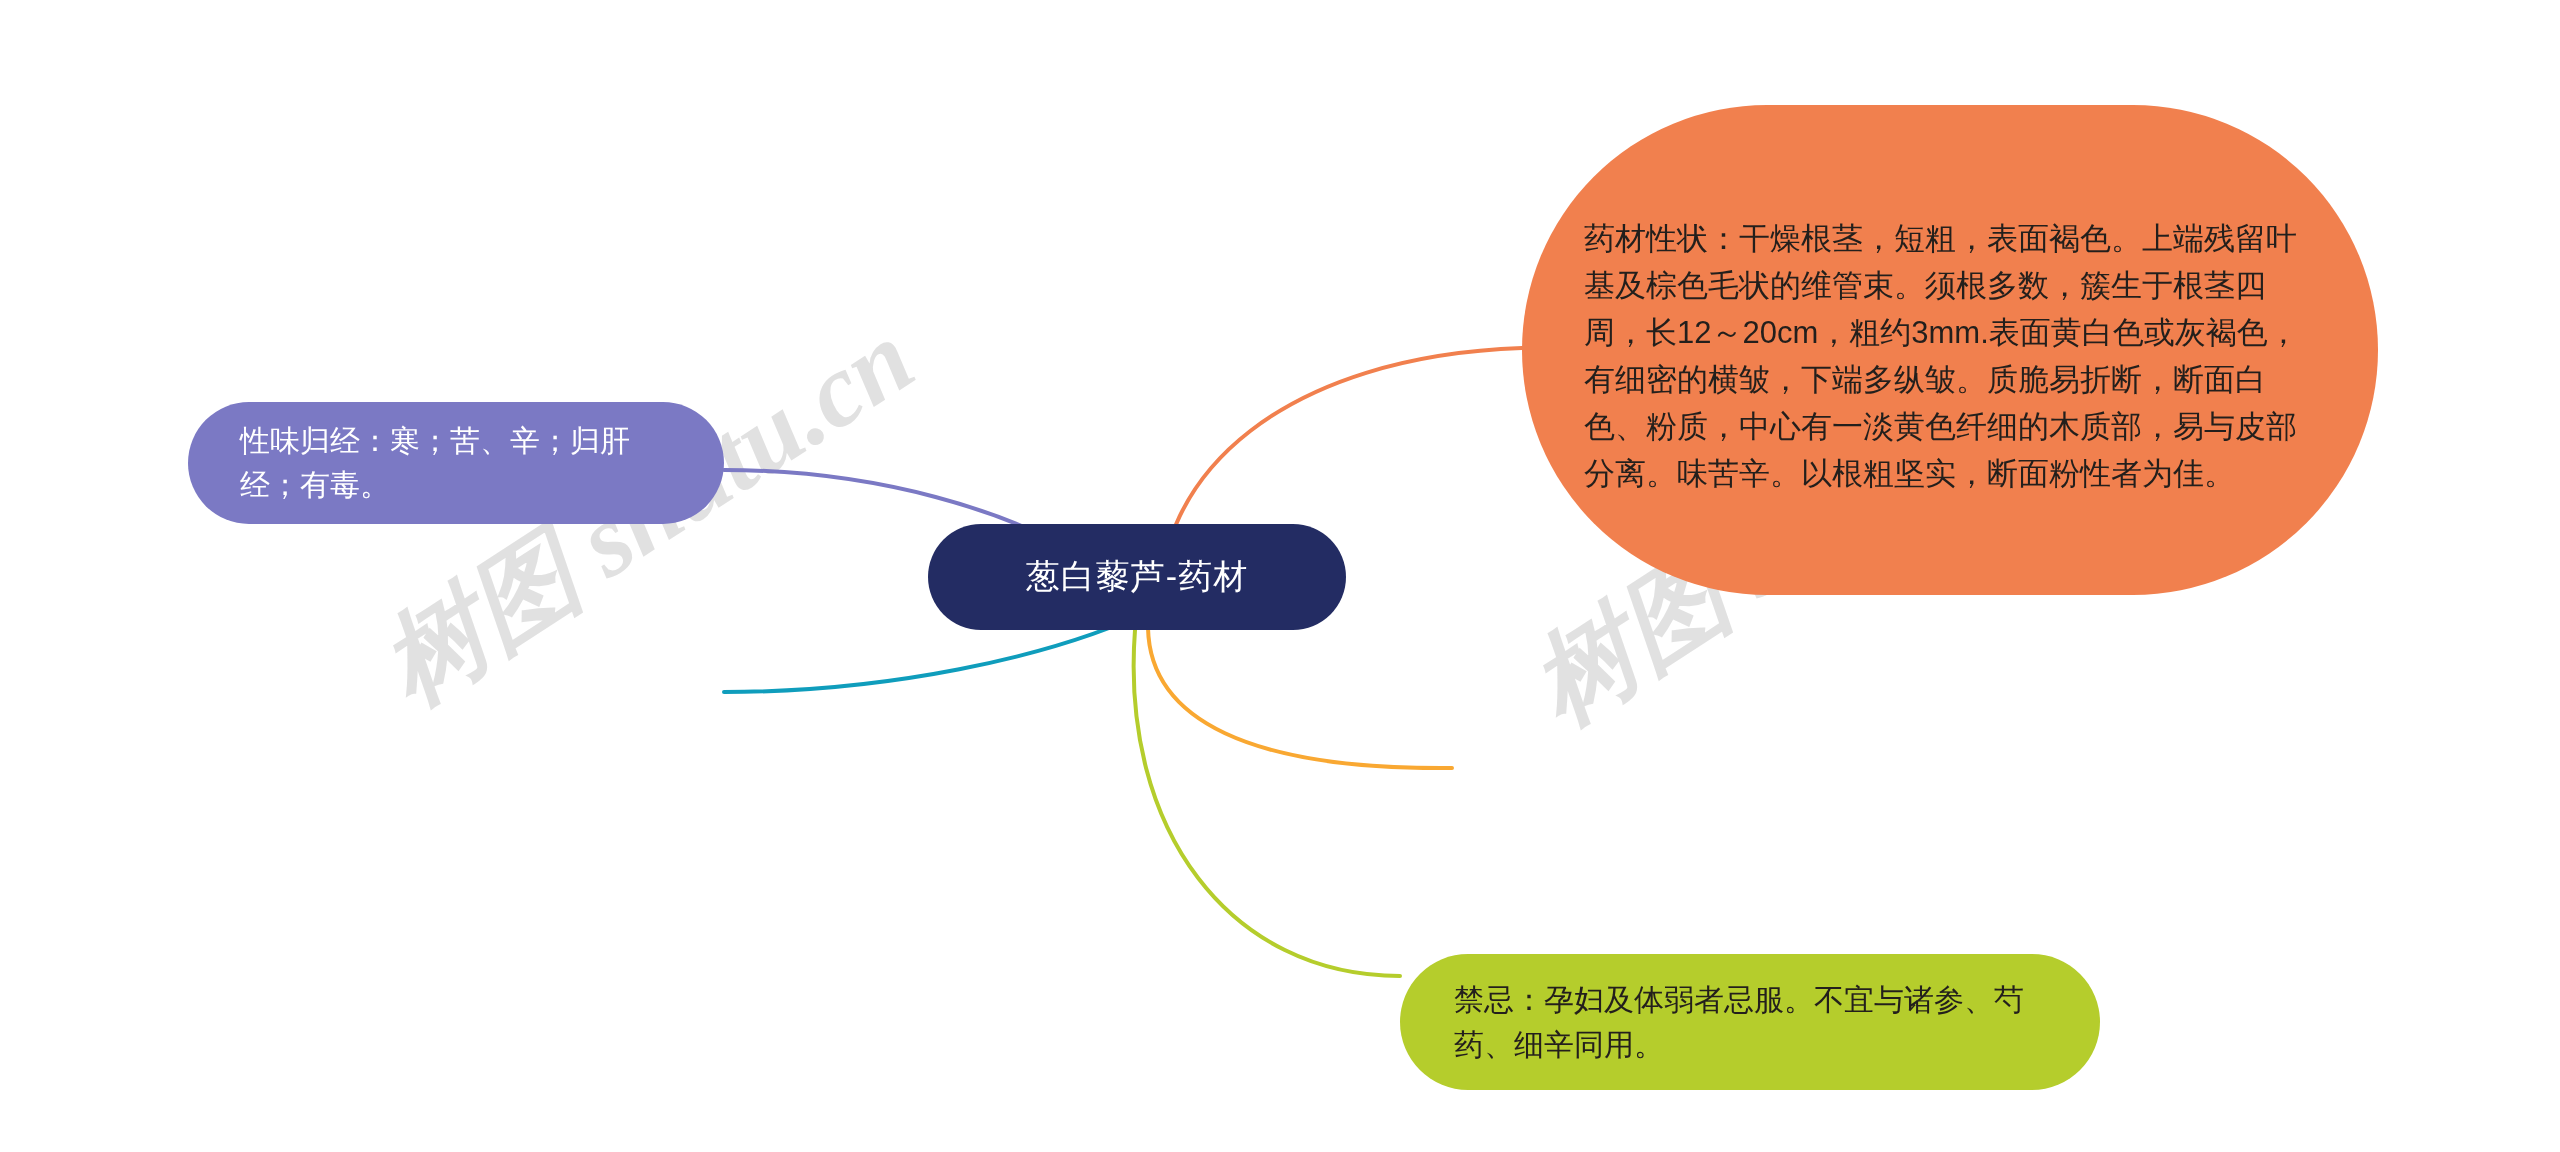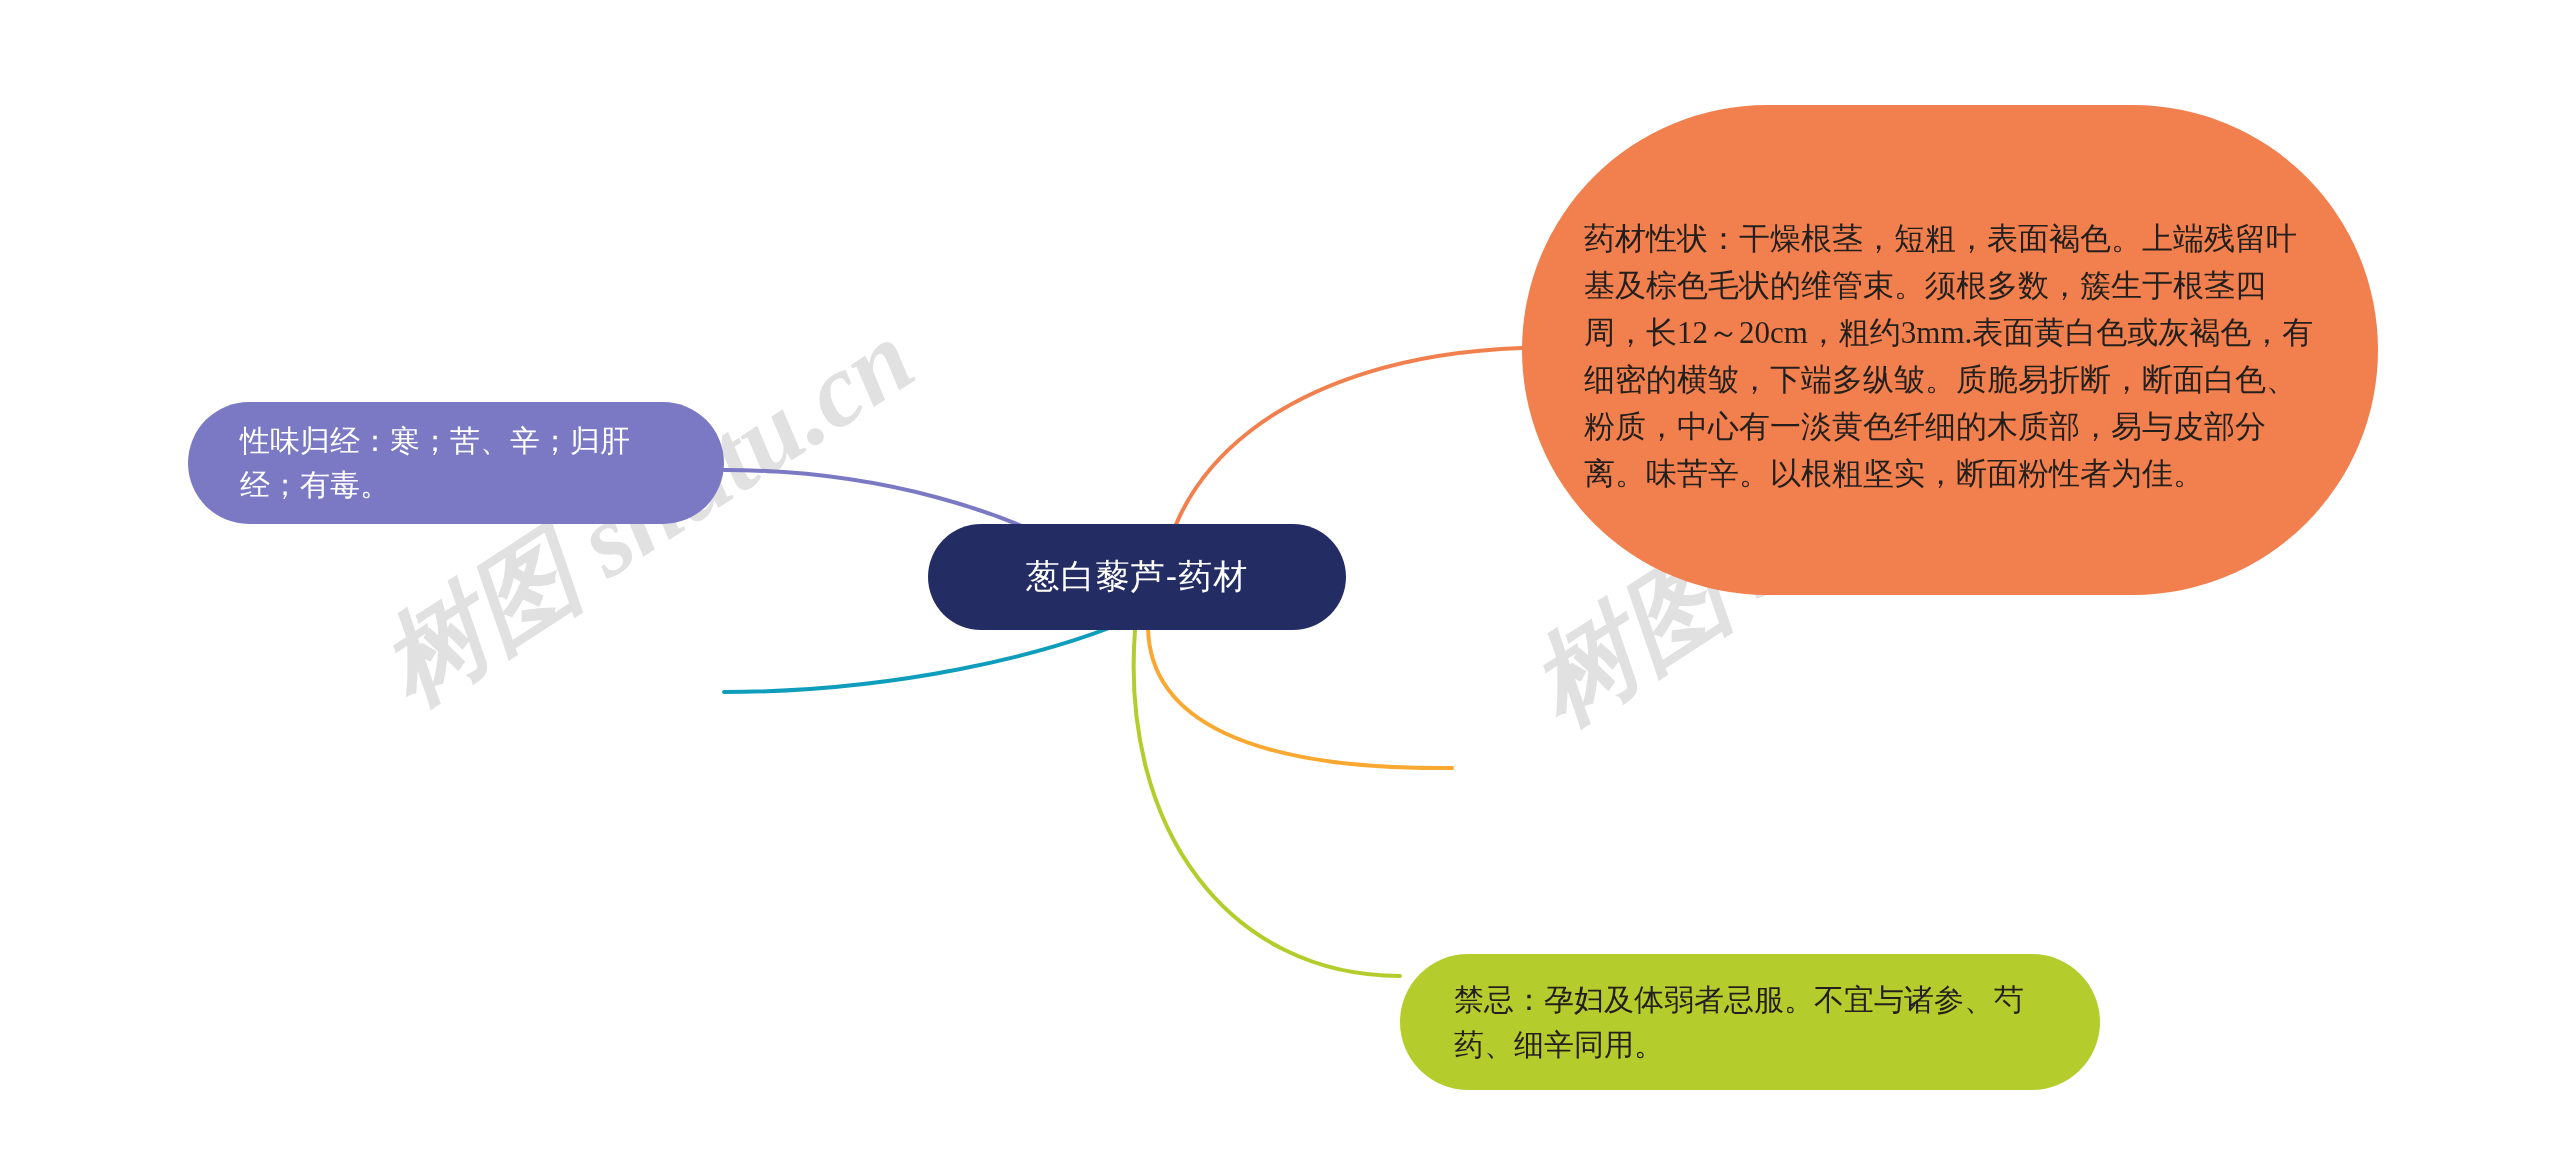--- a/index.html
+++ b/index.html
@@ -109,21 +109,20 @@
     top: 105px;
     width: 856px;
     height: 490px;
     background: #f1804e;
     color: #231f1c;
     border-radius: 245px;
     padding: 12px 54px 0 62px;
     font-size: 31px;
     line-height: 47px;
     z-index: 5;
-    font-family: Liberation Serif, serif;
   }
 
   #node-indications {
     left: 1452px;
     top: 672px;
     width: 696px;
     height: 180px;
     background: #f9a832;
     color: #231f1c;
     border-radius: 90px;

